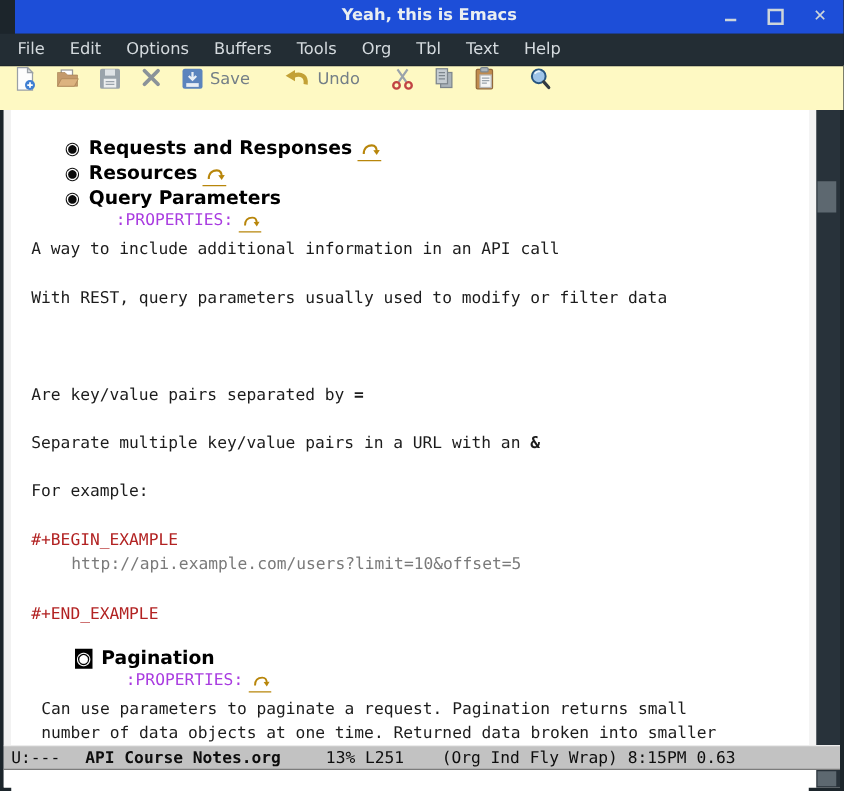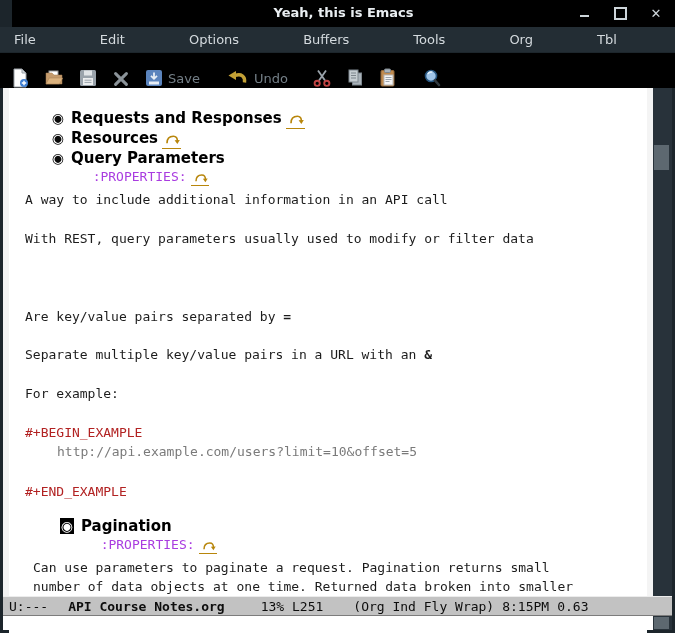--- a/index.html
+++ b/index.html
@@ -1,36 +1,36 @@
 <!DOCTYPE html>
 <html><head>
 <meta charset="utf-8">
 <style>
   html,body{margin:0;padding:0;background:#10181d;}
   .window{position:relative;width:675px;height:633px;background:#1c252b;
     font-family:"DejaVu Sans",sans-serif;overflow:hidden;}
 
   
-  .titlebar{position:absolute;top:0;left:12px;right:0;height:27px;background:#000000;}
+  .titlebar{position:absolute;top:0;left:12px;right:0;height:27px;background:#1d4ed8;}
   .title{position:absolute;left:0;right:0;top:5px;text-align:center;
     font-size:13px;font-weight:bold;color:#e9eef1;}
   .win-controls{position:absolute;right:10px;top:4px;display:flex;gap:18px;}
   .win-btn{width:18px;height:18px;color:#cdd5da;font-size:13px;font-weight:bold;
     display:flex;align-items:center;justify-content:center;cursor:default;}
   .min-glyph{display:inline-block;width:9px;height:2px;background:#cdd5da;margin-top:6px;}
   .max-glyph{display:inline-block;width:9px;height:9px;border:2px solid #cdd5da;}
 
   
   .menubar{position:absolute;top:27px;left:0;right:0;height:25px;background:#232d34;
-    display:flex;align-items:center;padding-left:4px;gap:44px;}
+    display:flex;align-items:center;padding-left:4px;}
   .menu-item{color:#d4dade;font-size:13px;padding:3px 10px;}
 
   
-  .toolbar{position:absolute;top:52px;left:0;right:0;height:36px;background:#000000;
-    border-top:1px solid #1d262c;box-sizing:border-box;display:flex;align-items:flex-end;}
+  .toolbar{position:absolute;top:52px;left:0;right:0;height:36px;background:#fef9c3;
+    border-top:1px solid #1d262c;box-sizing:border-box;display:flex;align-items:flex-start;}
   .tool-btn{display:flex;align-items:center;gap:4px;}
   .tool-btn svg{display:block;}
   .tool-label{font-size:13px;color:#747f87;}
 
   
   .main{position:absolute;top:88px;left:3px;right:3px;bottom:3px;background:#ffffff;}
   .fringe-left{position:absolute;left:0;top:0;width:6px;height:508px;background:#f2f2f2;}
   .fringe-right{position:absolute;right:19px;top:0;width:6px;height:508px;background:#f4f4f4;}
   .scroll-track{position:absolute;right:0;top:0;width:19px;height:508px;background:#28323a;}
   .scroll-thumb{position:absolute;left:1px;right:3px;top:57px;height:25px;background:#5d6870;}

